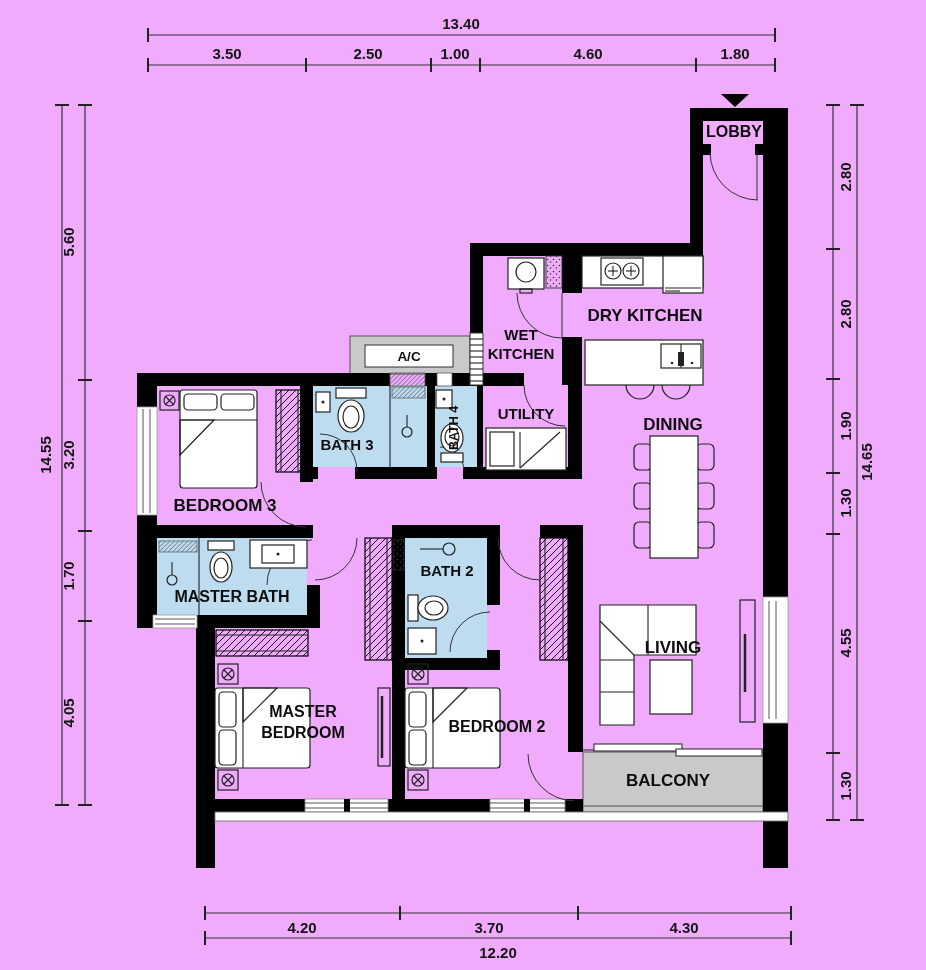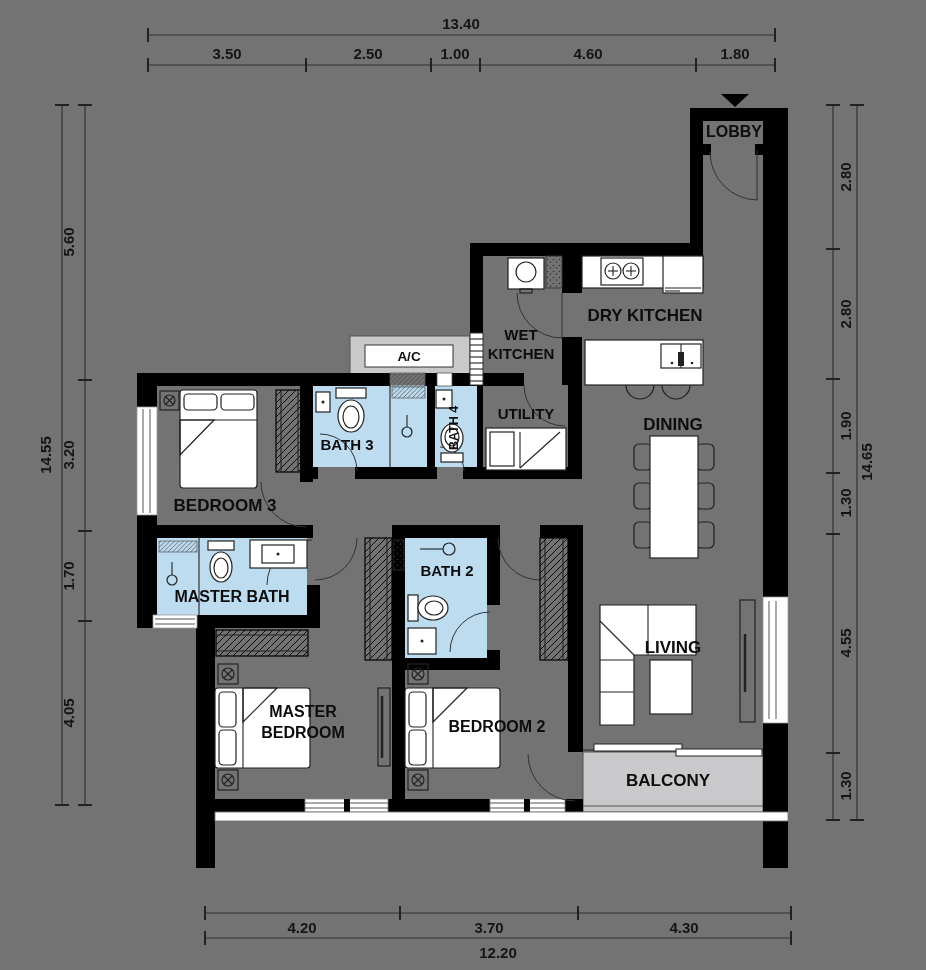--- a/index.html
+++ b/index.html
@@ -1,16 +1,16 @@
 <!DOCTYPE html>
 <html><head>
 <meta charset="utf-8">
 <style>
   html,body{margin:0;padding:0;background:#ffffff;}
-  .stage{width:926px;height:970px;position:relative;background:#737373;}
+  .stage{width:926px;height:970px;position:relative;background:#f0abfc;}
   svg text{font-family:"Liberation Sans",sans-serif;fill:#111;}
   .dim{font-size:15px;font-weight:600;fill:#151515;}
   .rl{font-weight:bold;fill:#0d0d0d;}
   .s17{font-size:17px}.s16{font-size:16px}.s15{font-size:15px}.s13{font-size:13.5px}.s12{font-size:12.5px}
   .wall{fill:#000;}
   .dimline{stroke:#333;stroke-width:1.2;fill:none;}
   .tick{stroke:#222;stroke-width:2;fill:none;}
   .thin{stroke:#222;stroke-width:1.1;fill:none;}
   .fix{stroke:#222;stroke-width:1.2;fill:#fff;}
   .fixn{stroke:#222;stroke-width:1.2;fill:none;}

